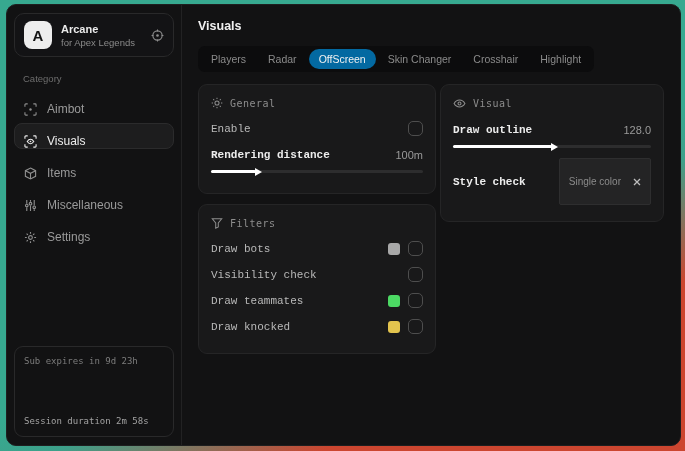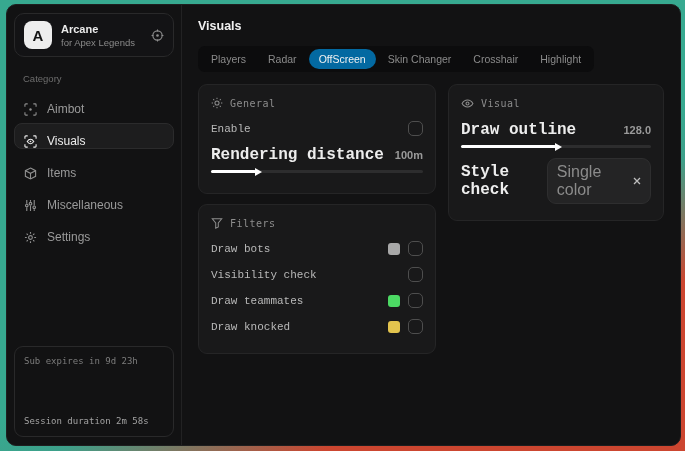--- a/index.html
+++ b/index.html
@@ -47,45 +47,45 @@
   .session-line2 { color:#a3a3a3;margin-top:44px; }
   
   .content { flex:1; padding:14px 16px; display:flex; flex-direction:column; }
   .page-title { font-size:12.5px; font-weight:700; color:#f1f1f1; margin-bottom:13px; }
   .tabstrip {
     display:inline-flex; align-self:flex-start; background:#0c0c0d;
     border-radius:7px; padding:3px; gap:2px; margin-bottom:12px;
   }
   .tab { padding:4px 10px; font-size:10.5px; color:#8b8b8b; border-radius:6px; white-space:nowrap; cursor:default; }
   .tab.active { background:#0369a1; color:#f2f2f2;border-radius:10px; }
-  .columns { display:flex; gap:12px; align-items:flex-start; }
+  .columns { display:flex; gap:4px; align-items:flex-start; }
   .col-left { width:238px; flex:none; display:flex; flex-direction:column; gap:10px; }
   .col-right { flex:1; }
   .panel { background:#19191a; border:1px solid #252526; border-radius:9px; padding:9px 12px 11px; }
   .panel-header {
     display:flex; align-items:center; gap:7px; color:#8d8d8d;
     font-family:"DejaVu Sans Mono", monospace; font-size:10px; letter-spacing:0.5px;
     margin:3px 0 9px;
   }
   .row { display:flex; align-items:center; justify-content:space-between; min-height:21px; margin:5px 0; }
   .row-label { font-size:11px; color:#b9b9b9;font-family:Liberation Mono, monospace; }
-  .row-label.strong { color:#ededed; font-weight:700; font-size:16px; }
-  .row-value { font-size:11px; color:#9a9a9a; font-weight:700; }
+  .row-label.strong { color:#ededed; font-weight:700; font-size:11px; }
+  .row-value { font-size:11px; color:#9a9a9a; font-weight:400; }
   .controls { display:flex; align-items:center; gap:8px; }
   .checkbox { width:15px; height:15px; border:1.5px solid #4e4e4e; border-radius:5px; background:transparent; }
   .swatch { width:12px; height:12px; border-radius:3px; }
   .slider { height:3px; background:#2d2d2e; border-radius:2px; position:relative; margin:5px 0 9px; }
   .slider-fill { position:absolute; left:0; top:0; bottom:0; background:#ffffff; border-radius:2px; }
   .slider-fill::after {
     content:""; position:absolute; right:-6px; top:50%; transform:translateY(-50%);
     border-top:4px solid transparent; border-bottom:4px solid transparent; border-left:7px solid #ffffff;
   }
   .select-btn {
     display:flex; align-items:center; gap:12px; background:#242425; border:1px solid #2e2e2f;
-    border-radius:9px; padding:4px 9px; font-size:16px; color:#8b8b8b; cursor:default;
+    border-radius:2px; padding:17px 9px; font-size:10px; color:#8b8b8b; cursor:default;
   }
   .select-btn .x { display:flex; color:#bdbdbd; }
   svg { display:block; }
 </style>
 </head>
 <body>
 
 <div class="window">
 
   <div class="sidebar">

